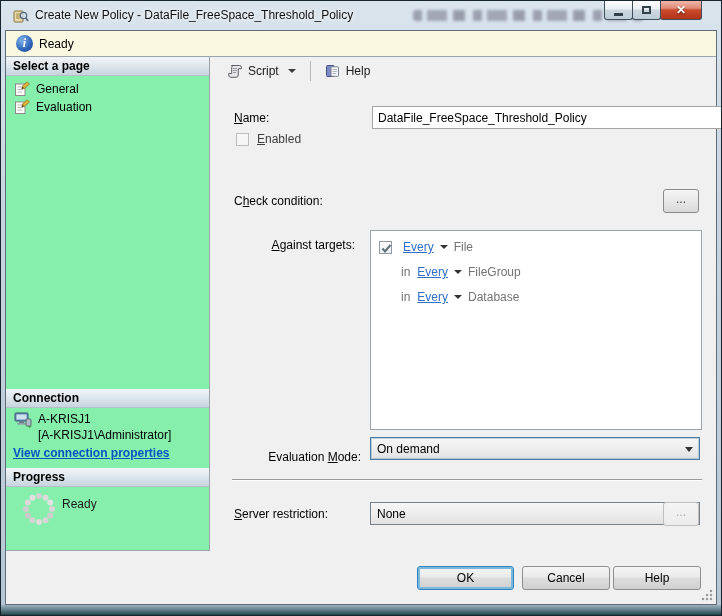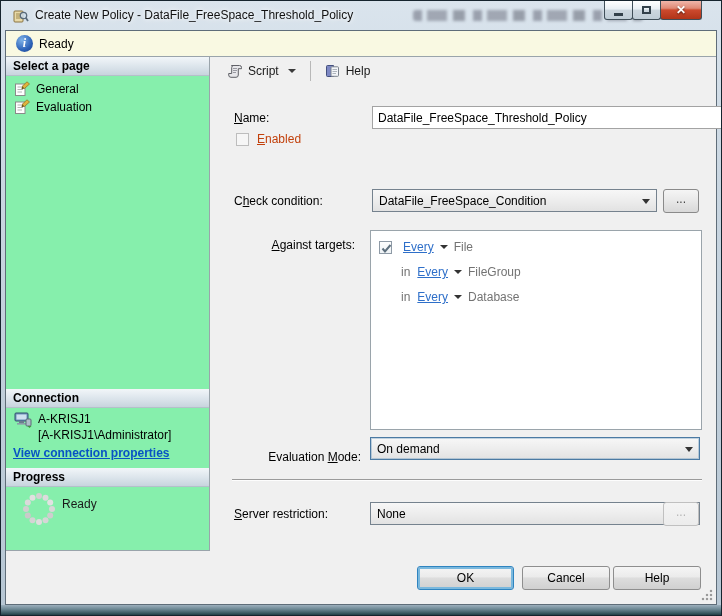--- a/index.html
+++ b/index.html
@@ -89,21 +89,21 @@
 
   .browse-btn { position:absolute; width:36px; height:24px; border:1px solid #8a8a8a;
     border-radius:3px; background:linear-gradient(180deg,#f5f5f5,#e8e8e8 50%,#d8d8d8);
     color:#444; text-align:center; line-height:18px; cursor:pointer; font-size:12px; }
   .browse-btn.disabled { color:#b5b5b5; border-color:#c0c0c0; cursor:default;
     background:linear-gradient(180deg,#f4f4f4,#ececec); }
 
   .checkbox { position:absolute; width:13px; height:13px; background:#fff;
     border:1px solid #8e9aa6; }
   .checkbox.disabled { border-color:#bdbdbd; background:#f6f6f6; }
-  .disabled-label { color:#c2410c; }
+  .disabled-label { color:#404040; }
 
   .targets-panel { position:absolute; left:157px; top:173px; width:332px; height:200px;
     background:#fff; border:1px solid #9aa4ab; }
   .t-row { position:absolute; left:0; display:flex; align-items:center; height:16px; }
   .t-check { position:relative; width:13px; height:13px; border:1px solid #8e9aa6;
     background:linear-gradient(180deg,#fdfdfd,#eef2f5); }
   .every-link { color:#2e6fc9; text-decoration:underline; cursor:pointer; }
   .small-arrow { width:0; height:0; border-left:4px solid transparent;
     border-right:4px solid transparent; border-top:4px solid #333; margin:0 6px; }
   .t-target { color:#737373; }
@@ -250,24 +250,20 @@
         </div>
       </div>
 
       <div class="lbl" style="left:21px; top:54px;"><span></span><span class="mn">N</span><span>ame:</span></div>
       <input class="textbox" style="left: 159px; top: 49px; width: 376px;" value="DataFile_FreeSpace_Threshold_Policy">
 
       <div class="checkbox disabled" style="left:23px; top:76px;"></div>
       <div class="lbl disabled-label" style="left:44px; top:75px;"><span></span><span class="mn">E</span><span>nabled</span></div>
 
       <div class="lbl" style="left:21px; top:137px;"><span>C</span><span class="mn">h</span><span>eck condition:</span></div>
-      <div class="combo" style="left:159px; top:132px; width:285px;">
-        <span class="val">DataFile_FreeSpace_Condition</span>
-        <div class="arr"></div>
-      </div>
       <div class="browse-btn" style="left:450px; top:132px;">...</div>
 
       <div class="lbl lbl-right" style="left:2px; top:181px;"><span></span><span class="mn">A</span><span>gainst targets:</span></div>
       <div class="targets-panel">
         <div class="t-row" style="top:8px; left:8px;">
           <div class="t-check">
             <svg width="13" height="13" viewBox="0 0 13 13">
               <path d="M2.5 6.5 L5 9.5 L10.5 3" stroke="#5d6f7d" stroke-width="2" fill="none"></path>
             </svg>
           </div>

